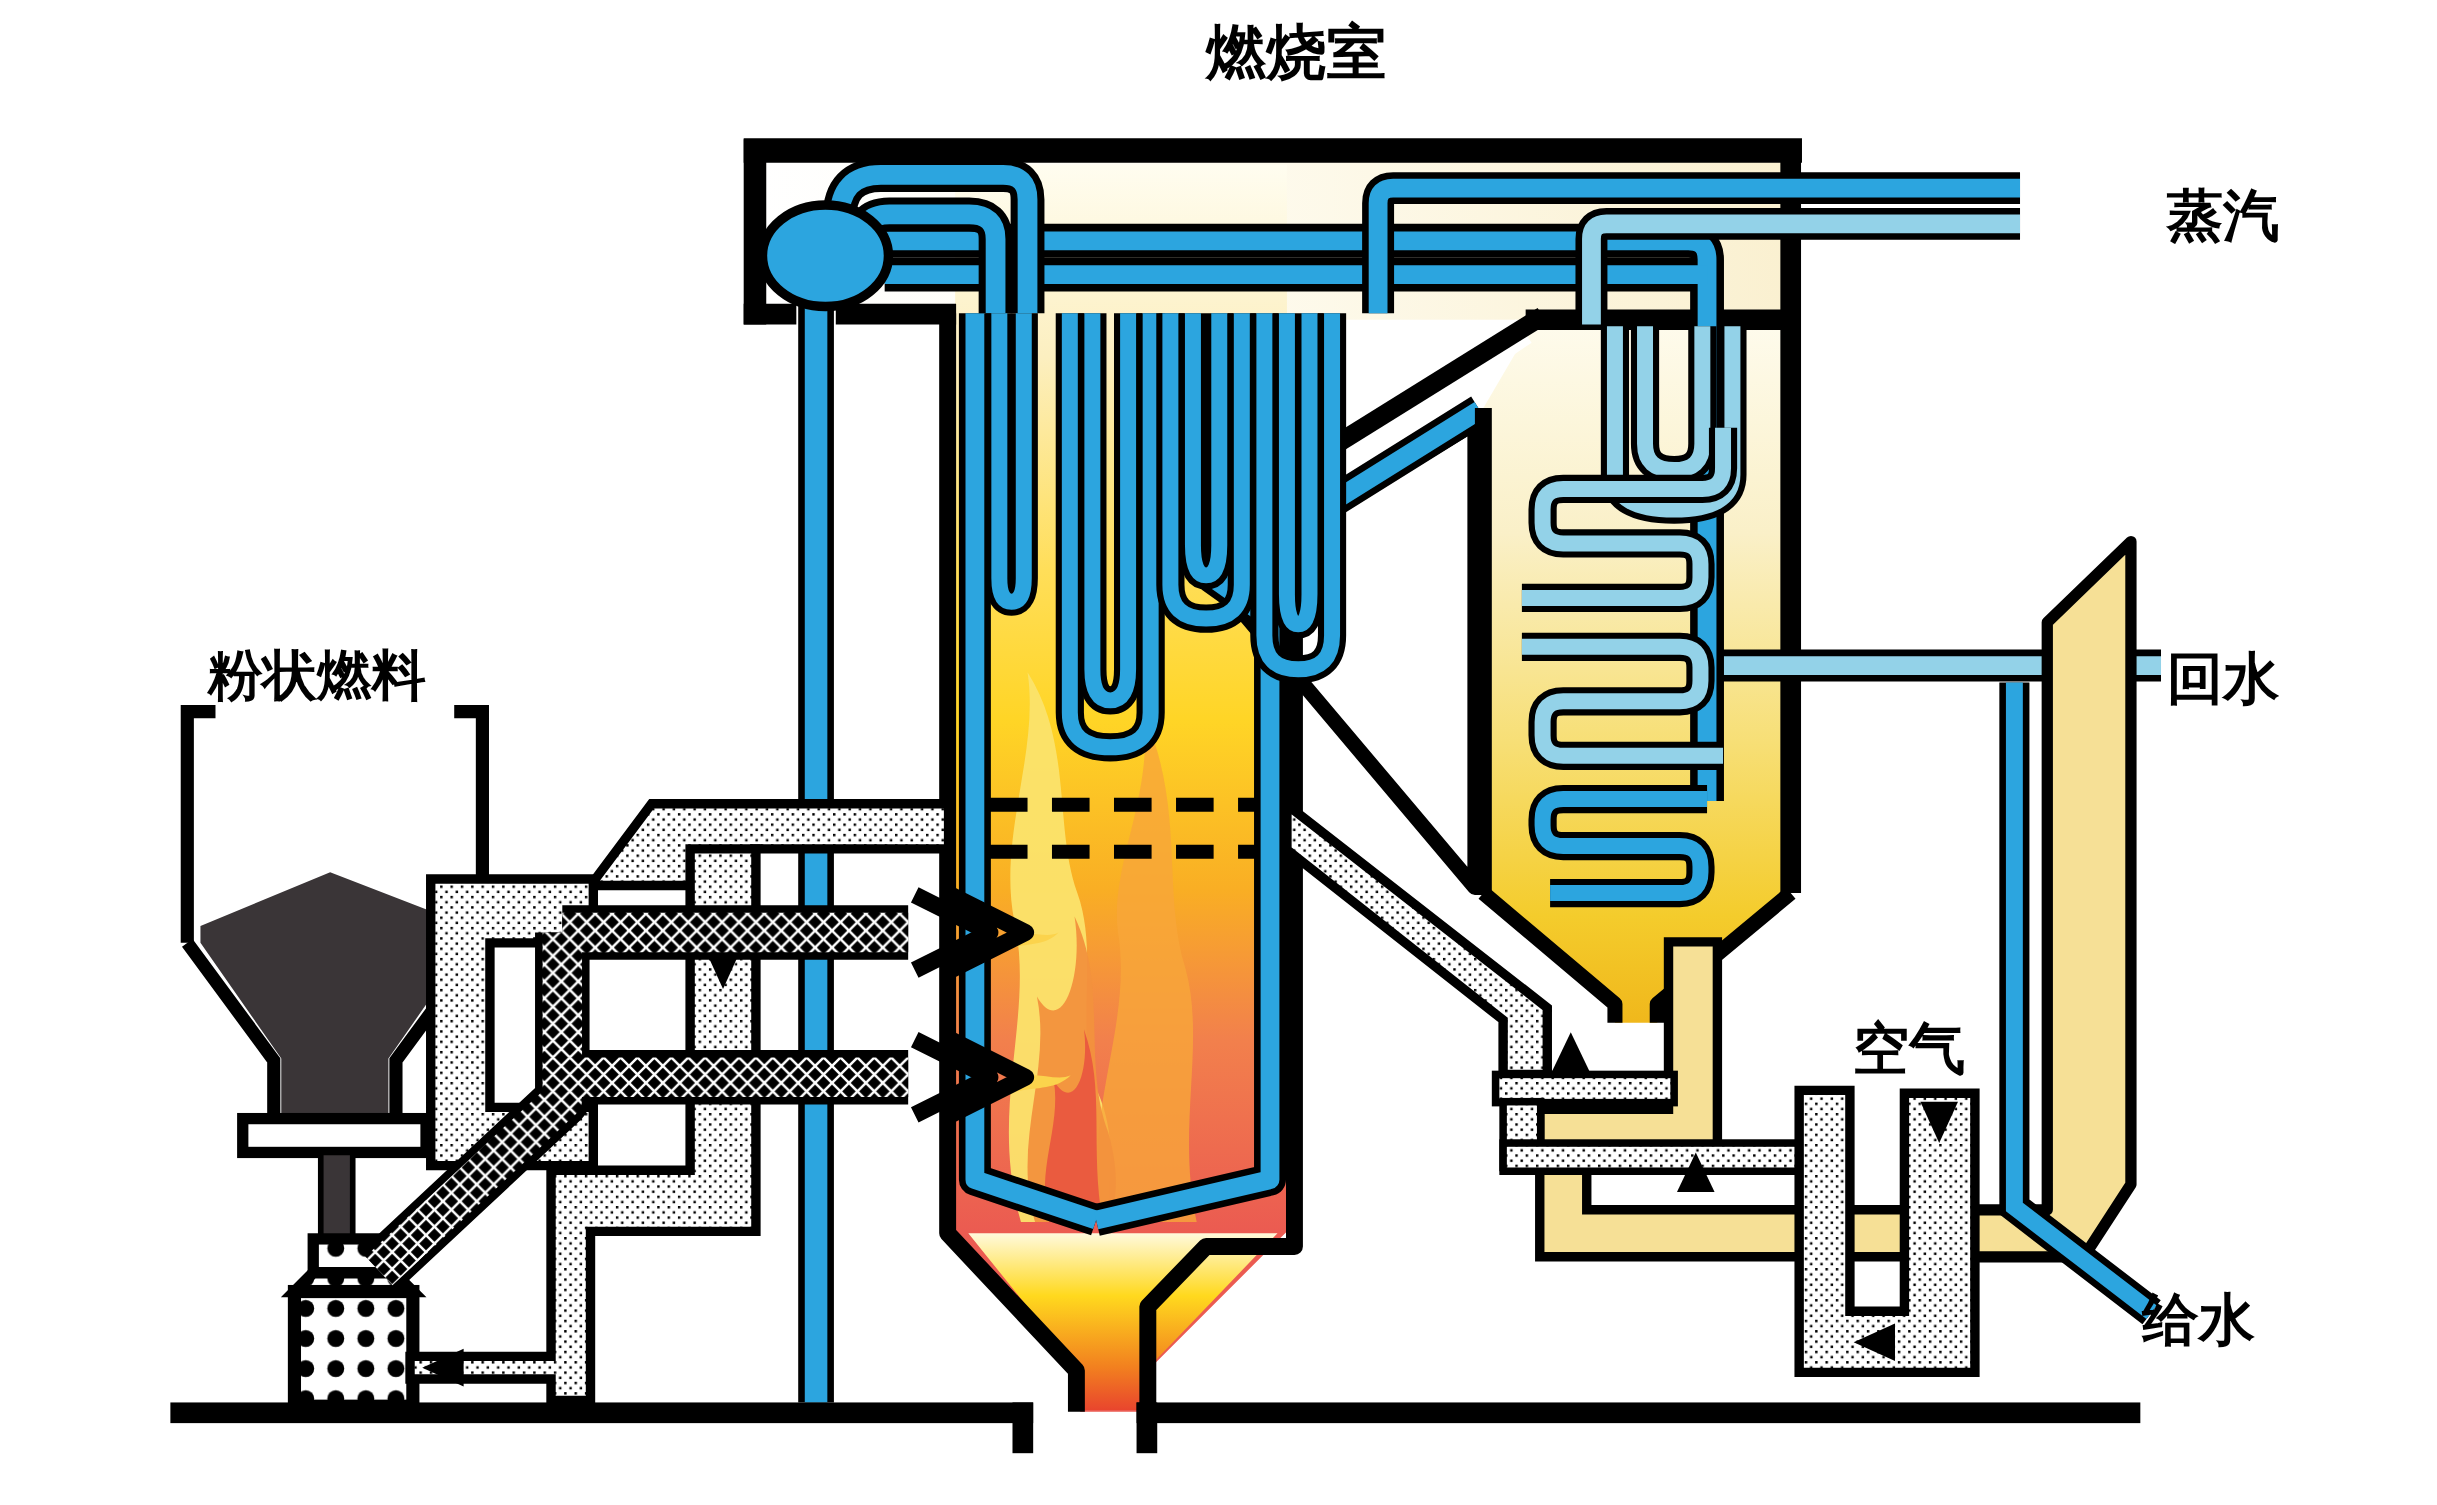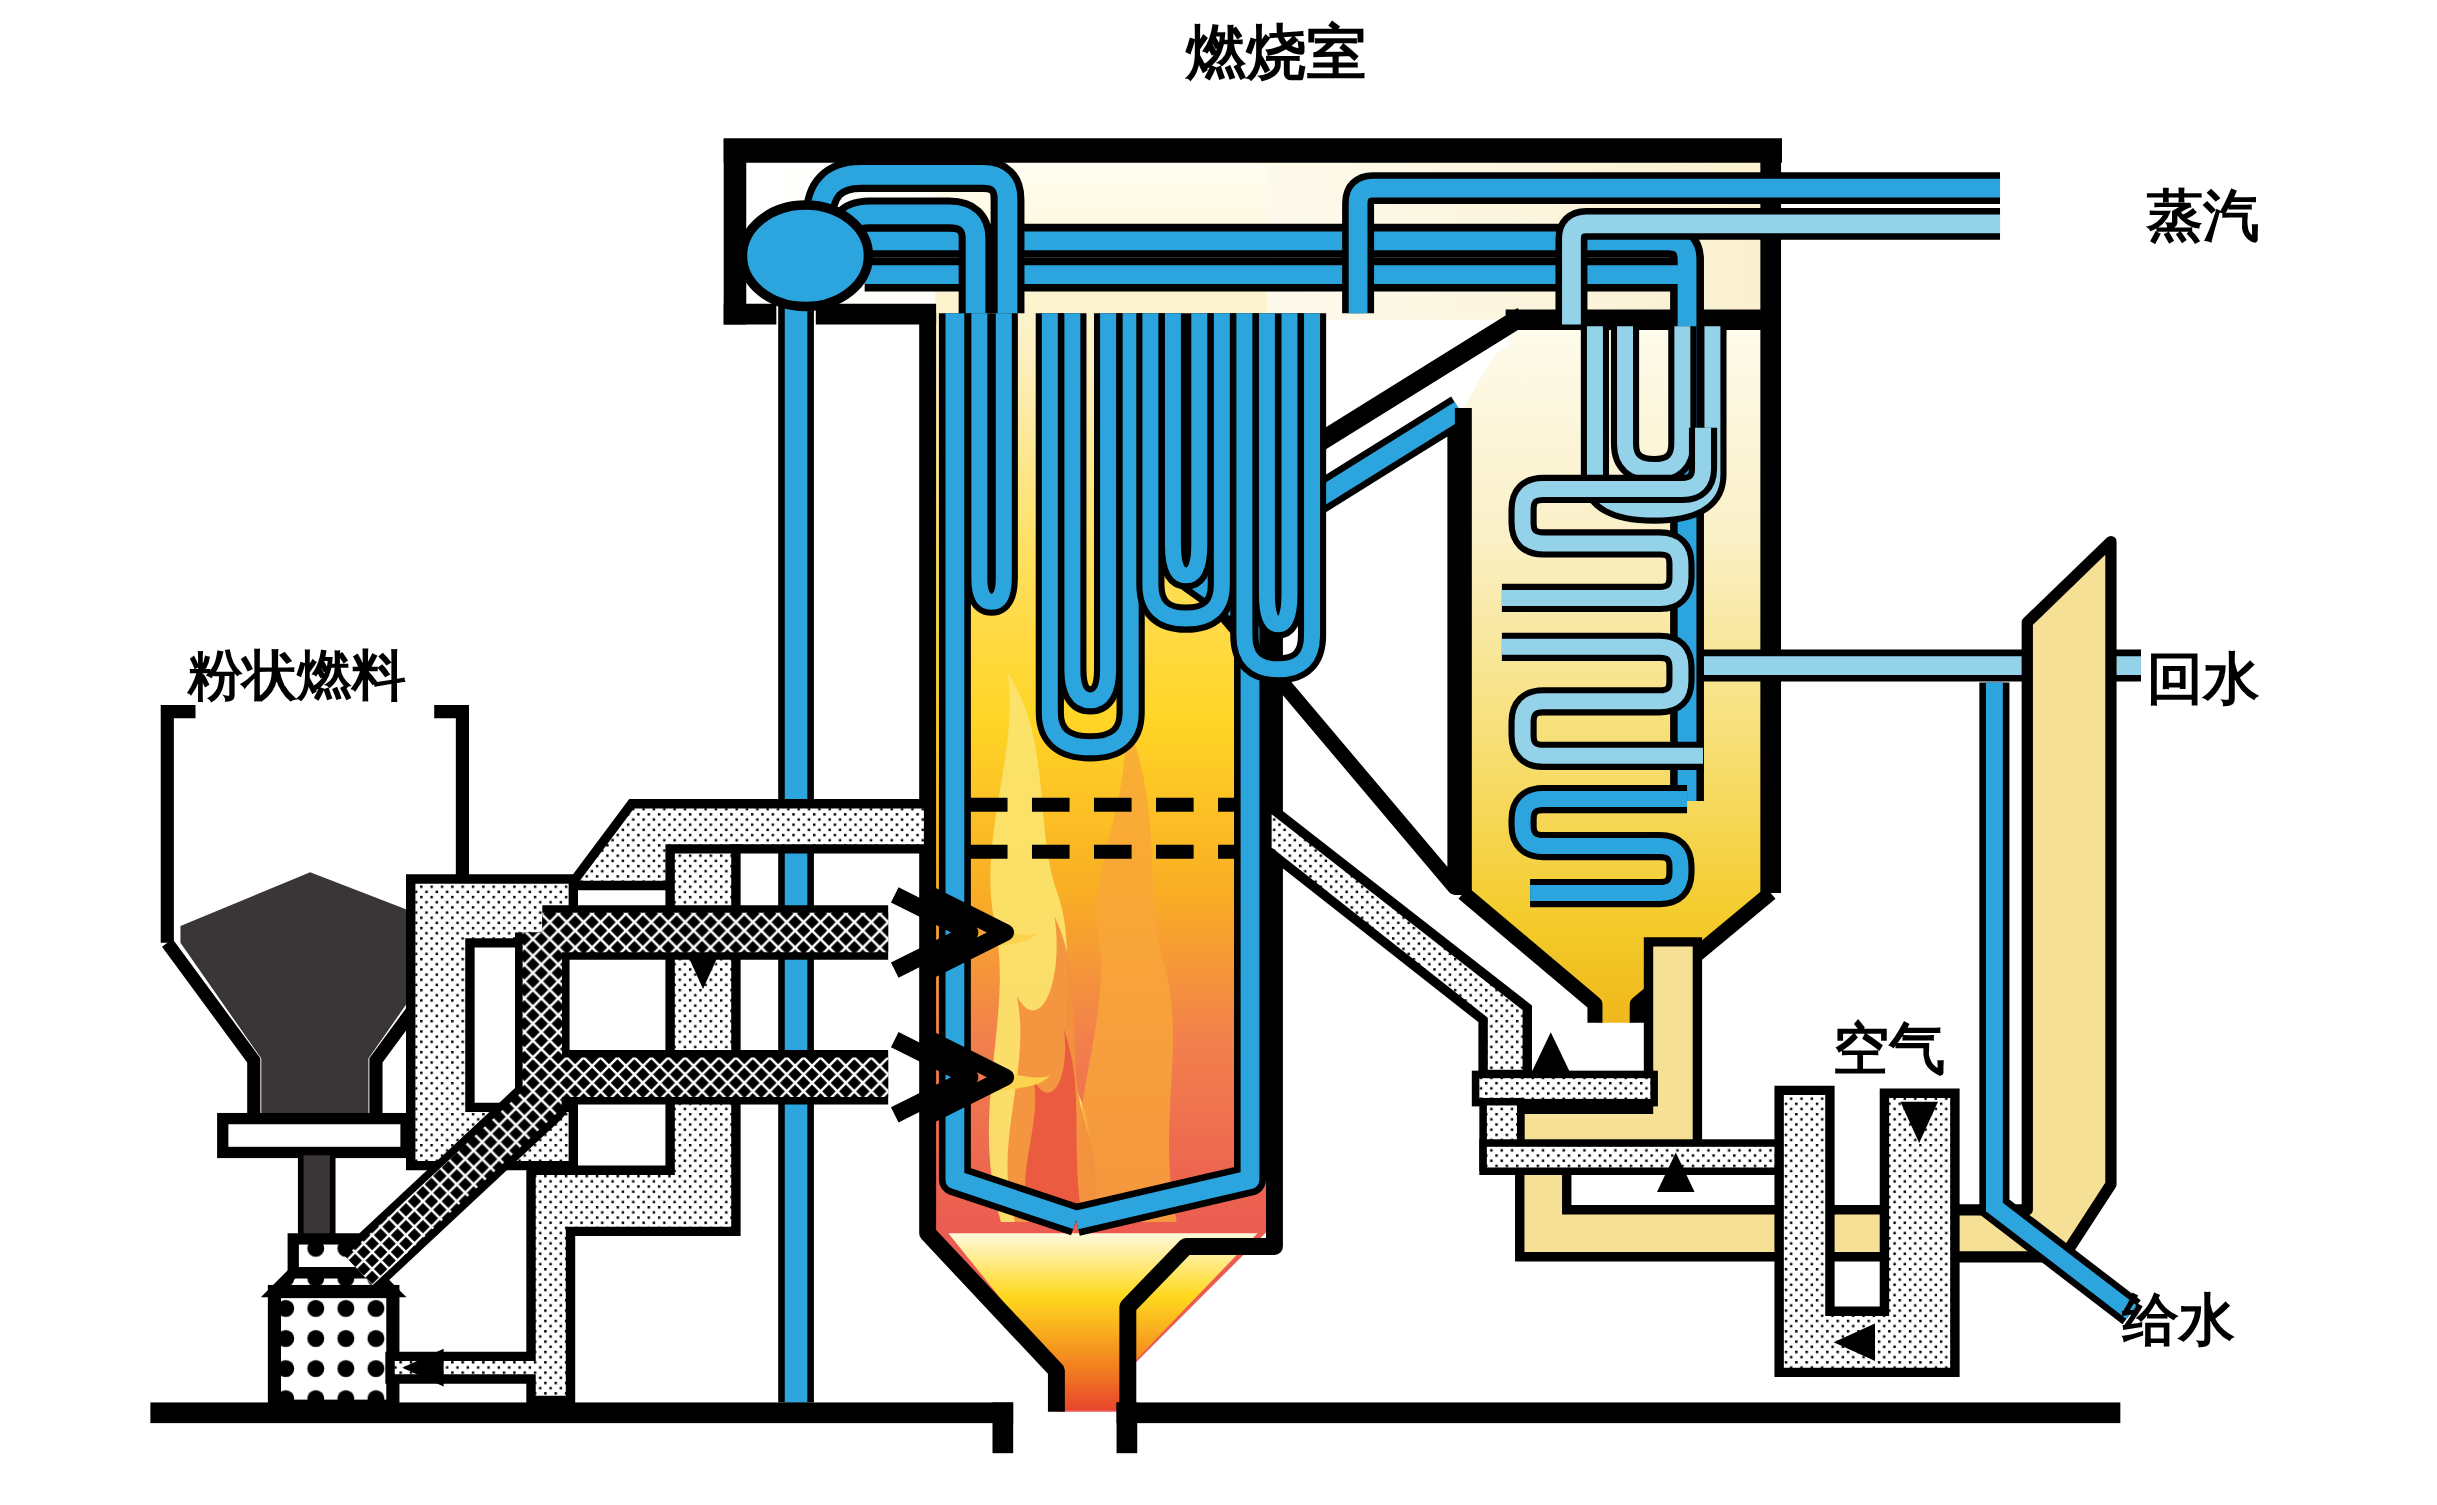--- a/index.html
+++ b/index.html
@@ -1,17 +1,17 @@
 <!DOCTYPE html>
 <html style="font-size:15px"><head>
 <meta charset="utf-8">
 <style>
   html,body{margin:0;padding:0;background:#fff;}
   body{width:2438px;height:1506px;position:relative;font-family:"Liberation Sans","DejaVu Sans",sans-serif;}
-  .stage{position:absolute;inset:0;}
+  .stage{position:absolute;inset:0;padding-left:20px;}
   svg{display:block;width:2438px;height:1506px;}
   text{font-family:"Liberation Sans","DejaVu Sans",sans-serif;font-weight:700;fill:#000;}
   .t-title{font-size:64px;}
   .t-label{font-size:60px;}
   .t-fuel{font-size:58px;}
 </style>
 </head>
 <body>
 
 <div class="stage">

